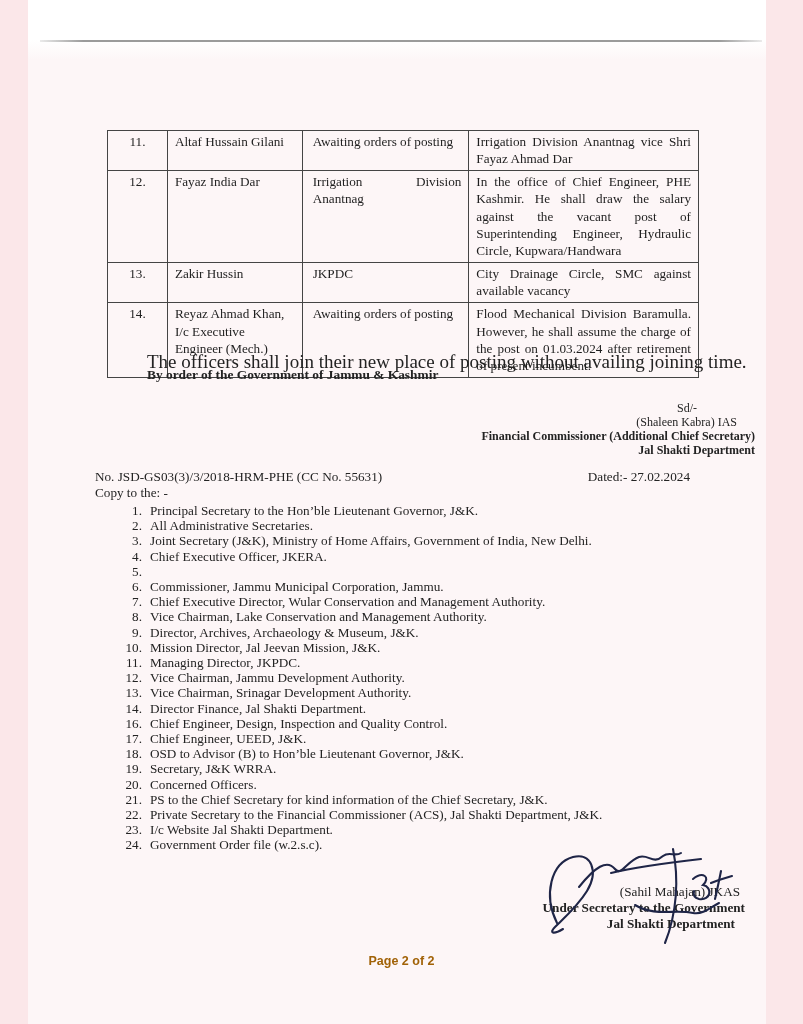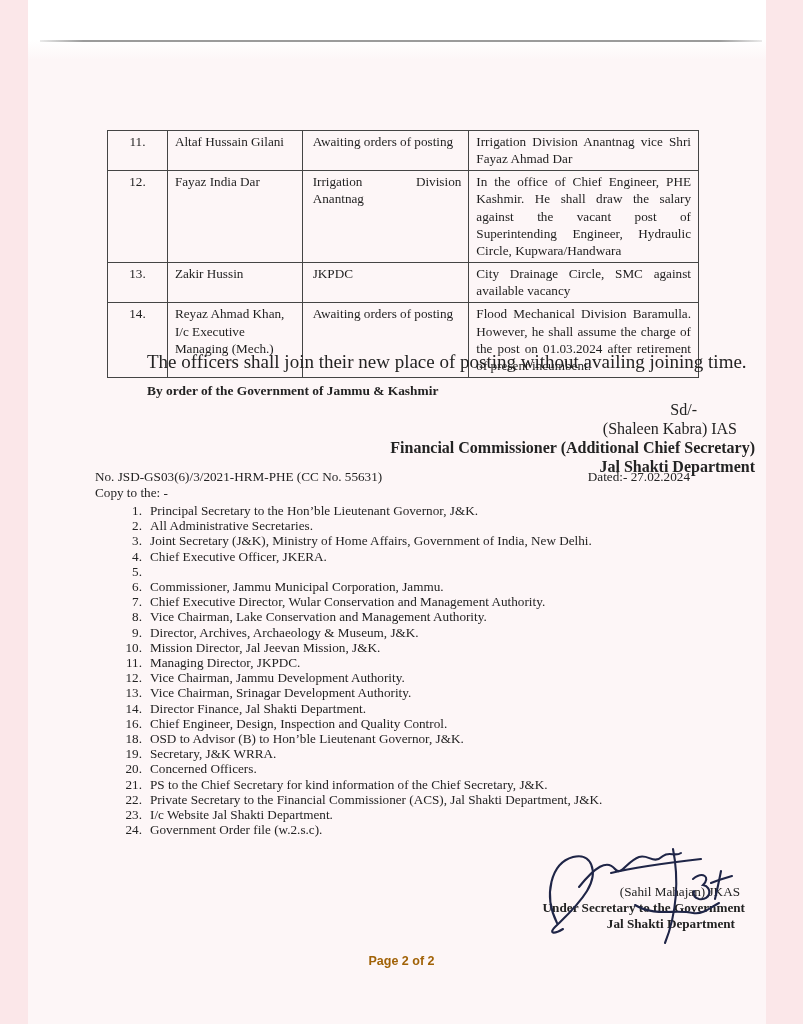--- a/index.html
+++ b/index.html
@@ -41,26 +41,26 @@
   .order-table td.c-sno   { width: 60px;  text-align: center; }
   .order-table td.c-name  { width: 135px; }
   .order-table td.c-post  { width: 167px; text-align: justify; padding-left: 10px; }
   .order-table td.c-rem   { width: 230px; text-align: justify; }
   
   .joining-note {
     position: absolute; left: 147px; top: 351px;
     font-size: 19px;
   }
   .by-order {
-    position: absolute; left: 147px; top: 383px;
+    position: absolute; left: 147px; top: 367px;
     font-size: 13.4px; font-weight: bold;
   }
   .signatory {
     position: absolute; right: 48px; top: 401px;
-    text-align: right; font-size: 16px; line-height: 1.18;
+    text-align: right; font-size: 12px; line-height: 1.18;
   }
   .signatory .sd { margin-right: 58px; }
   .signatory .sig-name { margin-right: 18px; }
   .signatory .sig-desig, .signatory .sig-dept { font-weight: bold; }
   .ref-line {
     position: absolute; left: 95px; top: 469px;
     width: 595px;
     display: flex; justify-content: space-between;
     font-size: 13.2px;
   }
@@ -121,39 +121,39 @@
         <td class="c-rem">In the office of Chief Engineer, PHE Kashmir. He shall draw the salary against the vacant post of Superintending Engineer, Hydraulic Circle, Kupwara/Handwara</td>
       </tr>
       <tr>
         <td class="c-sno">13.</td>
         <td class="c-name">Zakir Hussin</td>
         <td class="c-post">JKPDC</td>
         <td class="c-rem">City Drainage Circle, SMC against available vacancy</td>
       </tr>
       <tr>
         <td class="c-sno">14.</td>
-        <td class="c-name">Reyaz Ahmad Khan, I/c Executive Managing (Mech.)</td>
+        <td class="c-name">Reyaz Ahmad Khan, I/c Executive Engineer (Mech.)</td>
         <td class="c-post">Awaiting orders of posting</td>
         <td class="c-rem">Flood Mechanical Division Baramulla. However, he shall assume the charge of the post on 01.03.2024 after retirement of present incumbent.</td>
       </tr>
     </tbody>
 </table>
 
 <div class="joining-note">The officers shall join their new place of posting without availing joining time.</div>
 <div class="by-order">By order of the Government of Jammu &amp; Kashmir</div>
 
 <div class="signatory">
   <div class="sd">Sd/-</div>
   <div class="sig-name">(Shaleen Kabra) IAS</div>
   <div class="sig-desig">Financial Commissioner (Additional Chief Secretary)</div>
   <div class="sig-dept">Jal Shakti Department</div>
 </div>
 
 <div class="ref-line">
-  <span>No. JSD-GS03(6)/3/2021-HRM-PHE (CC No. 55631)</span>
+  <span>No. JSD-GS03(3)/3/2018-HRM-PHE (CC No. 55631)</span>
   <span>Dated:- 27.02.2024</span>
 </div>
 <div class="copy-heading">Copy to the: -</div>
 
 <div class="copy-list">
     <div class="row">
       <span class="num">1.</span>
       <span>Principal Secretary to the Hon’ble Lieutenant Governor, J&amp;K.</span>
     </div>
     <div class="row">
@@ -203,20 +203,24 @@
       <span class="num">13.</span>
       <span>Vice Chairman, Srinagar Development Authority.</span>
     </div>
     <div class="row">
       <span class="num">14.</span>
       <span>Director Finance, Jal Shakti Department.</span>
     </div>
     <div class="row">
       <span class="num">16.</span>
       <span>Chief Engineer, Design, Inspection and Quality Control.</span>
+    </div>
+    <div class="row">
+      <span class="num">17.</span>
+      <span>Chief Engineer, UEED, J&amp;K.</span>
     </div>
     <div class="row">
       <span class="num">18.</span>
       <span>OSD to Advisor (B) to Hon’ble Lieutenant Governor, J&amp;K.</span>
     </div>
     <div class="row">
       <span class="num">19.</span>
       <span>Secretary, J&amp;K WRRA.</span>
     </div>
     <div class="row">

